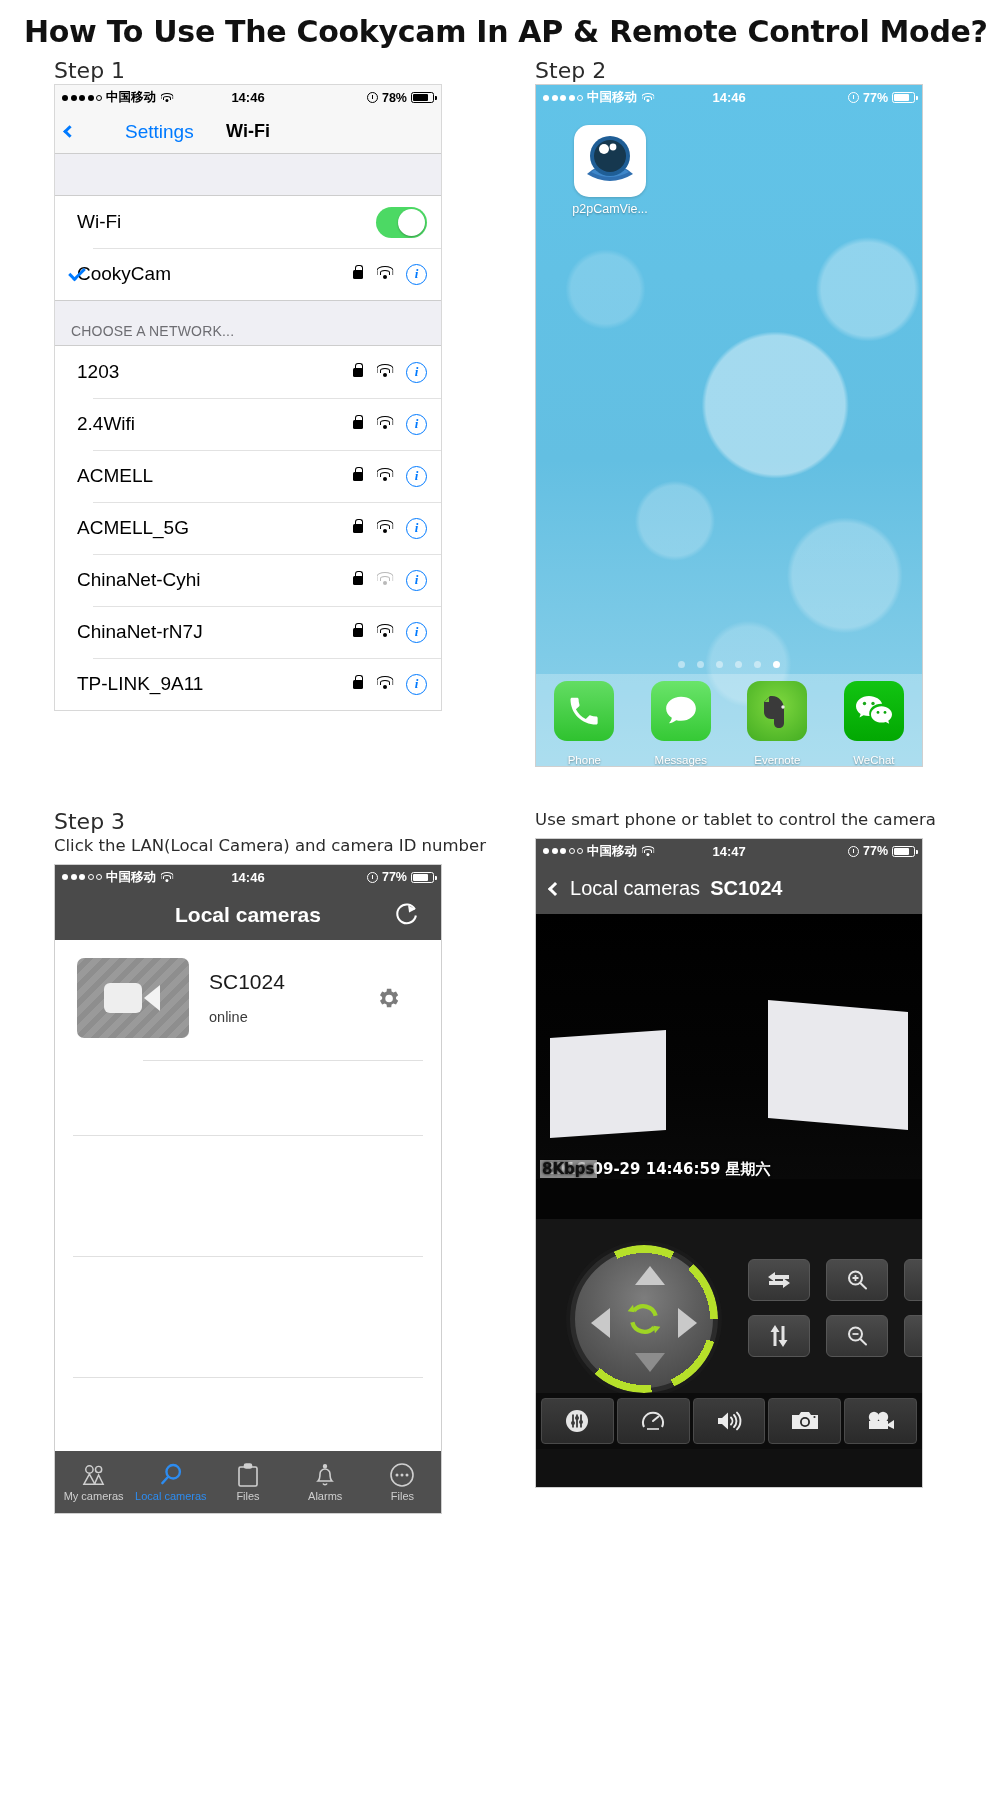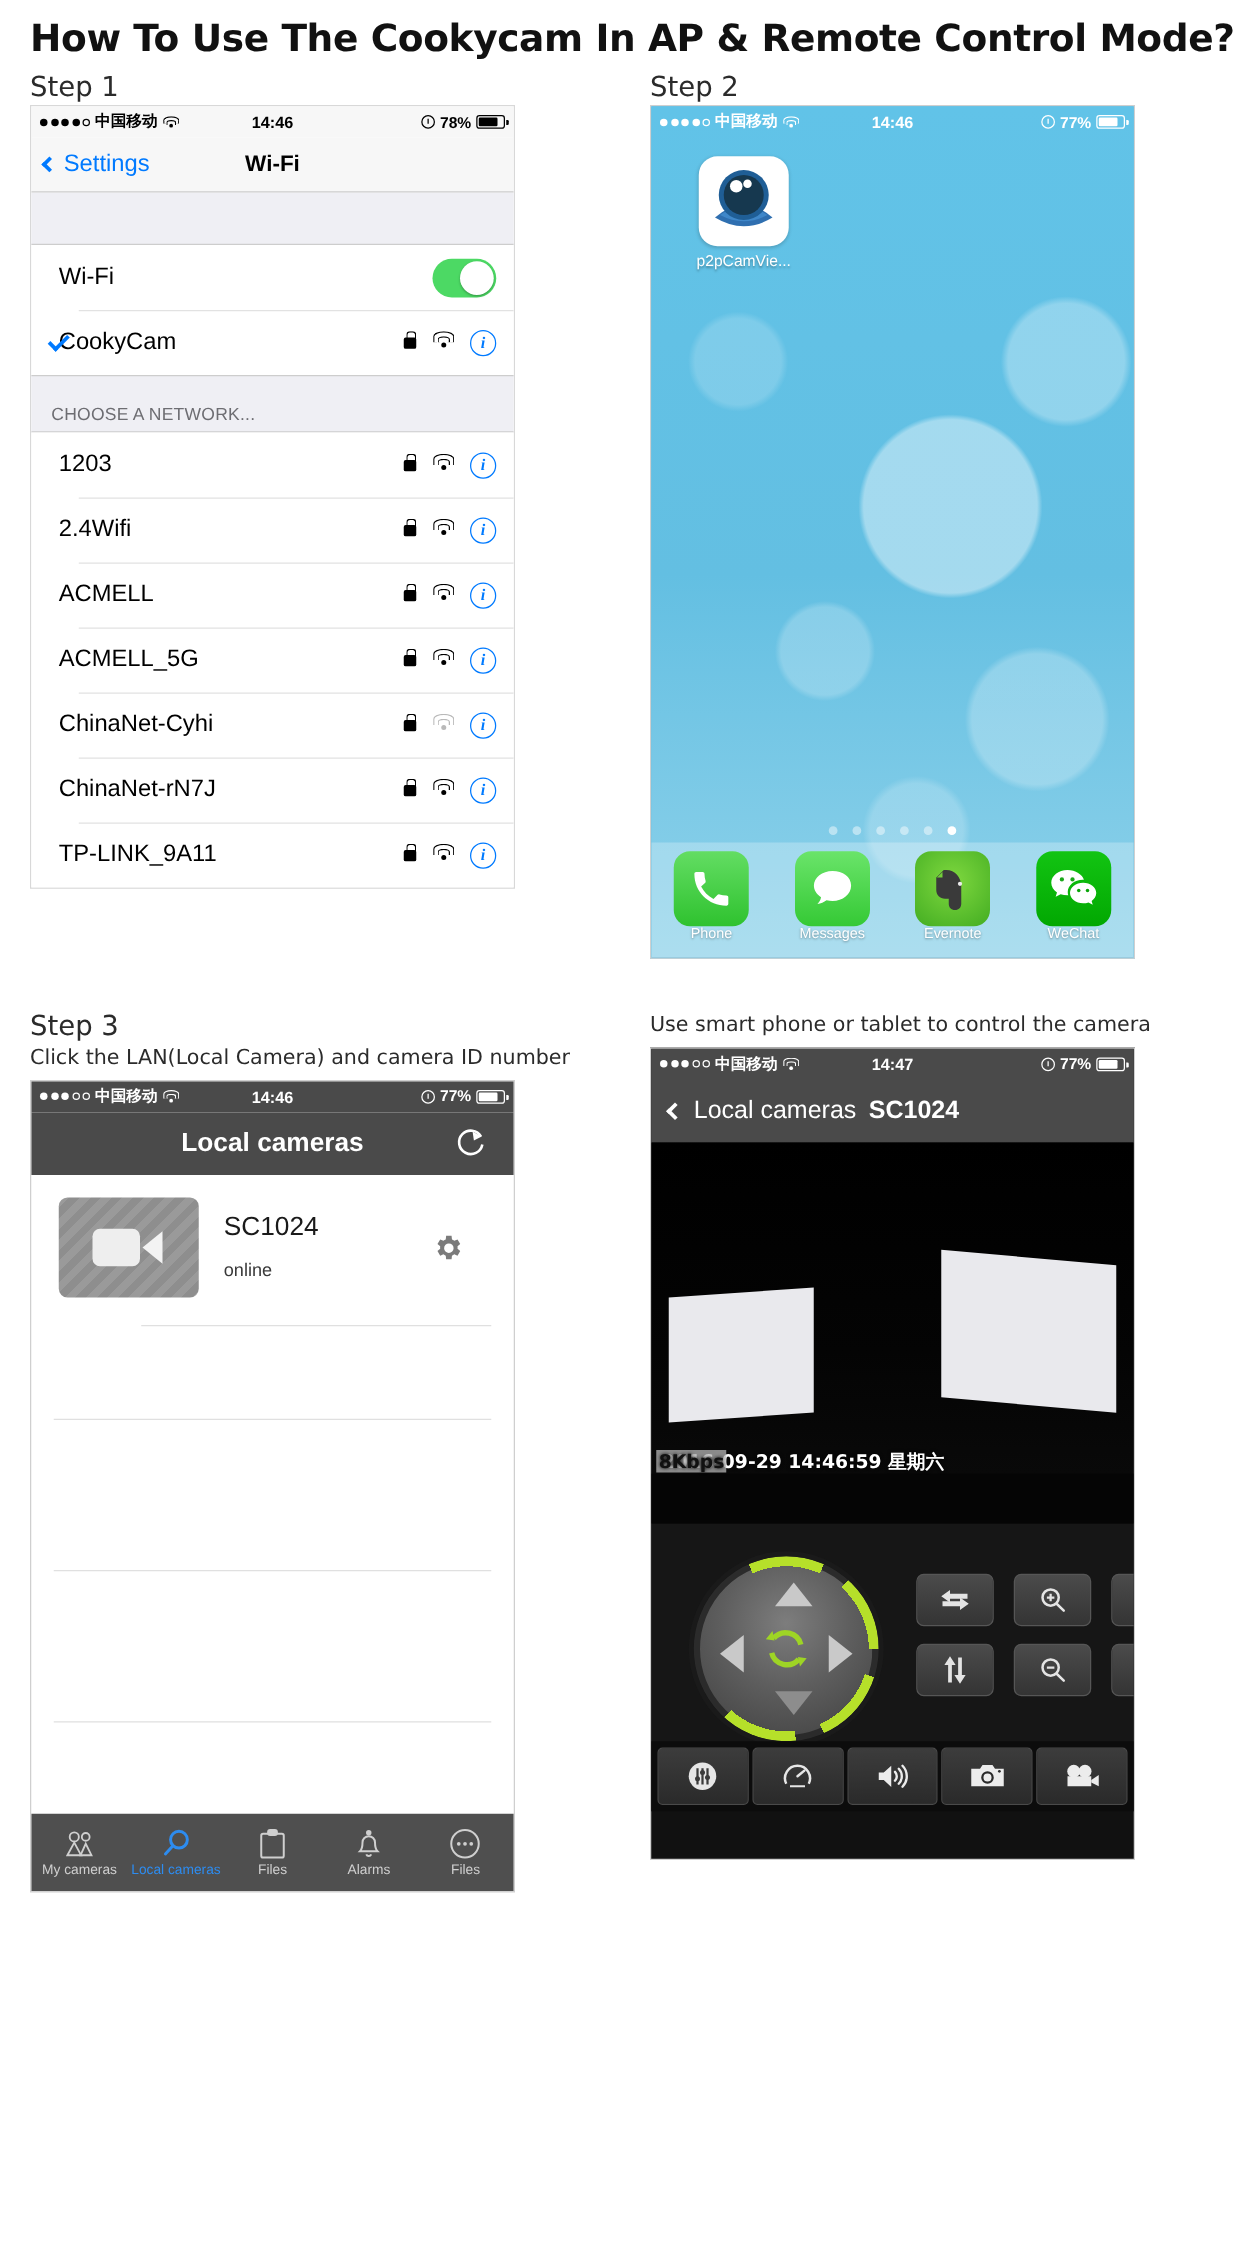--- a/index.html
+++ b/index.html
@@ -20,20 +20,21 @@
     padding: 14px 0 0 24px;
     color: #111;
     font-family: "DejaVu Sans", sans-serif;
   }
 
   
   .grid {
     position: absolute;
     top: 58px; left: 0;
     width: 1000px;
+    padding-left: 30px;
   }
   .row { display: flex; }
   .cell { width: 500px; padding-left: 24px; }
   .cell.right { padding-left: 20px; }
 
   .step-label {
     font-size: 22px;
     color: #2b2b2b;
     font-family: "DejaVu Sans", sans-serif;
     font-weight: 400;
@@ -93,21 +94,21 @@
   }
   .alarm-glyph::before{content:"";position:absolute;left:4px;top:2px;width:1.4px;height:4px;background:currentColor;}
 
   
   #phone-wifi { background:#fff; border:1px solid #d8d8d8; }
   #phone-wifi .statusbar { background:#f7f7f7; color:#000; }
   .nav-light {
     height: 44px; background:#f7f7f7; border-bottom:1px solid #cdcdcd;
     display:flex; align-items:center; position:relative; padding:0 10px;
   }
-  .nav-back { display:flex; align-items:center; color:#007aff; font-size:19px; cursor:pointer; }
+  .nav-back { display:flex; align-items:center; color:#007aff; font-size:19px; cursor:pointer;gap:44px; }
   .chev-l {
     display:inline-block; width:9px; height:9px;
     border-left:3px solid #007aff; border-bottom:3px solid #007aff;
     transform: rotate(45deg); margin-right:7px;
   }
   .nav-title-c {
     position:absolute; left:0; right:0; text-align:center;
     font-size:18px; font-weight:bold; color:#000;
   }
   .gap-band { height:42px; background:#efeff4; border-bottom:1px solid #cdcdcd; }
@@ -182,21 +183,21 @@
   .dock {
     position:absolute; left:0; right:0; bottom:0; height:92px; z-index:3;
     background:rgba(255,255,255,.26);
     display:flex; align-items:flex-start; justify-content:space-around; padding-top:7px;
   }
   .dock-item { width:78px; text-align:center; }
   .dock-tile {
     width:60px;height:60px;margin:0 auto;border-radius:13px;
     display:flex;align-items:center;justify-content:center;
   }
-  .dock-label{color:#fff;font-size:11.5px;margin-top:0;text-shadow:0 1px 2px rgba(0,0,0,.4);}
+  .dock-label{color:#fff;font-size:11.5px;margin-top:13px;text-shadow:0 1px 2px rgba(0,0,0,.4);}
 
   
   #phone-cams { background:#fff; border:1px solid #cfcfcf; height:650px; position:relative; }
   #phone-cams .statusbar { background:#4a4a4a; color:#fff; }
   .nav-dark {
     height:50px; background:#4a4a4a; display:flex; align-items:center;
     justify-content:center; position:relative; color:#fff;
   }
   .nav-dark .t { font-size:21px; font-weight:bold; }
   .refresh-ico {

